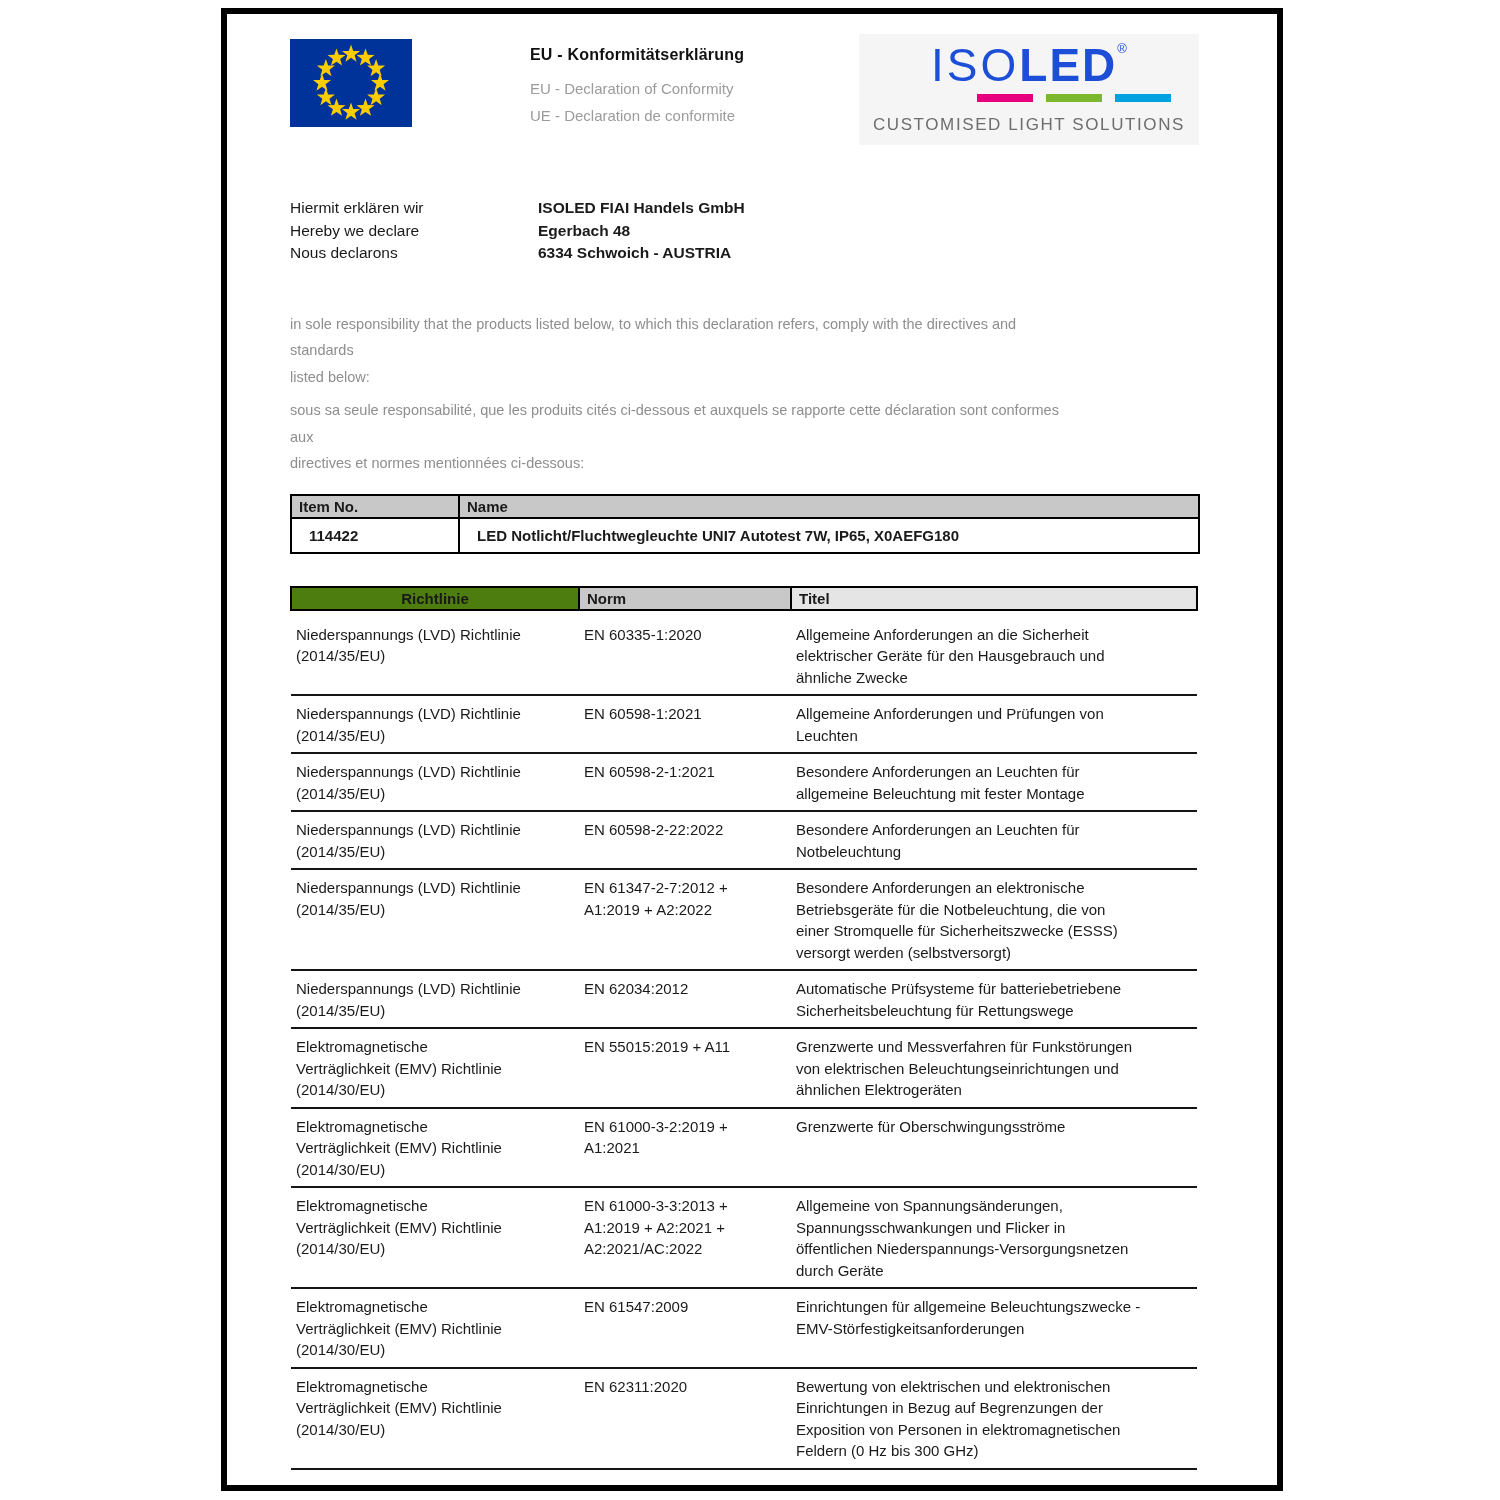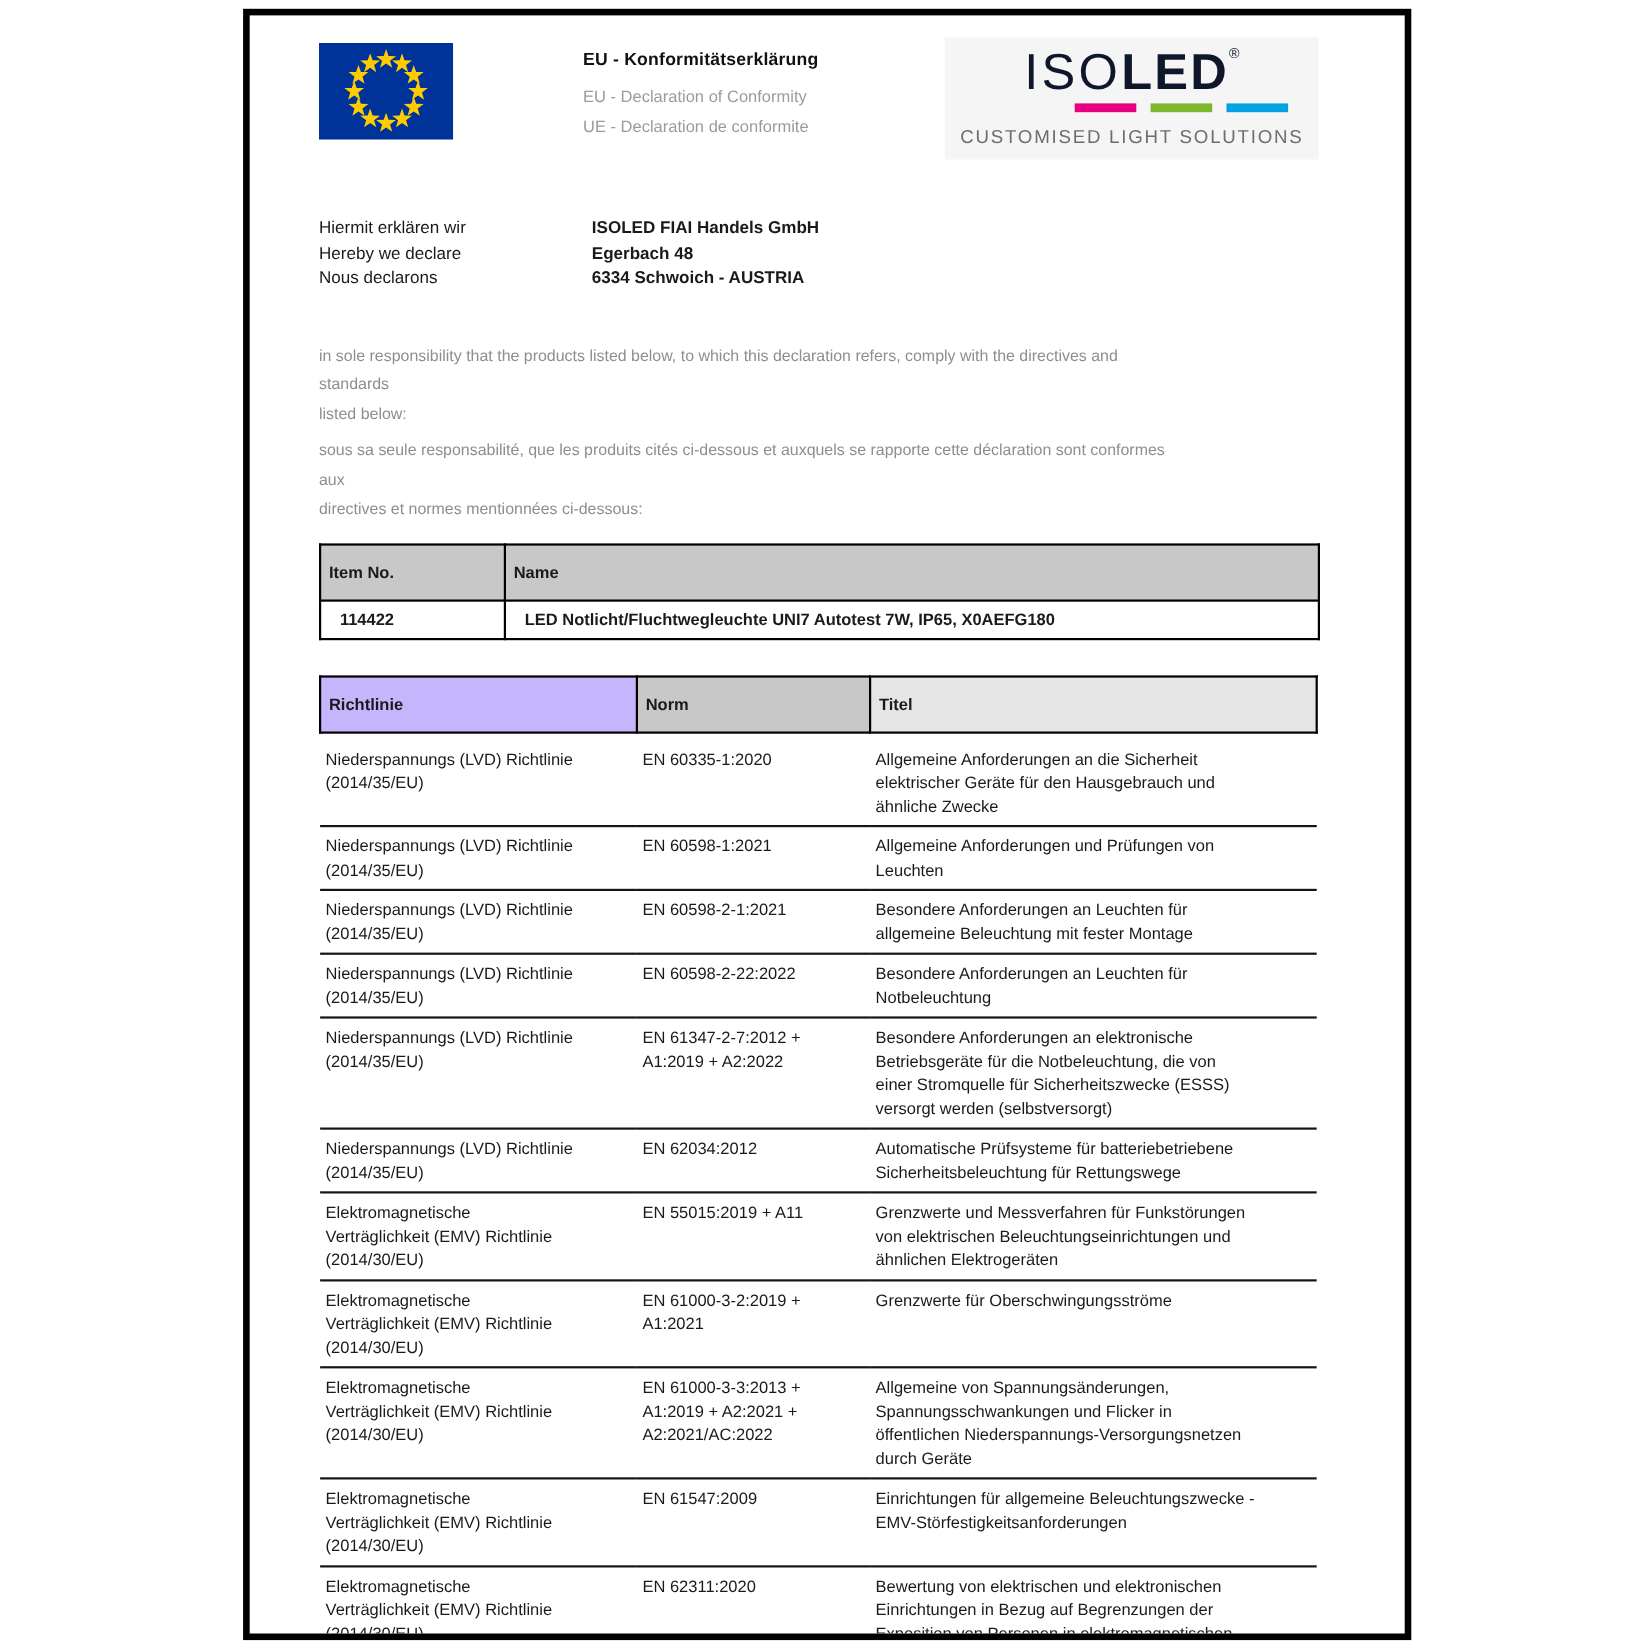--- a/index.html
+++ b/index.html
@@ -20,40 +20,40 @@
   .doc-header { display: flex; align-items: flex-start; }
   .eu-flag { flex: 0 0 auto; margin-top: 7px; }
   .title-block { margin-left: 118px; margin-top: 14px; }
   .doc-title { margin: 0 0 16px 0; font-size: 16px; font-weight: bold; color: #111; letter-spacing: 0.2px; }
   .doc-subtitle { color: #9b9b9b; font-size: 15px; margin-bottom: 10px; }
   .logo-block {
     margin-left: auto; background: #f5f5f5;
     padding: 8px 14px 10px 14px; margin-top: 2px;
     text-align: center;
   }
-  .logo-word { font-size: 46px; line-height: 1.0; color: #0f172a; white-space: nowrap; }
+  .logo-word { font-size: 46px; line-height: 1.0; color: #1d4ed8; white-space: nowrap; }
   .logo-word .iso { font-weight: 500; letter-spacing: 3px; }
   .logo-word .led { font-weight: 900; letter-spacing: 2px; }
   .logo-word .reg { font-size: 13px; vertical-align: top; font-weight: 400; }
   .logo-bars { display: flex; gap: 13px; justify-content: flex-end; margin: 6px 14px 0 0; }
   .logo-bars .bar { width: 56px; height: 8px; display: inline-block; }
   .logo-tagline { margin-top: 13px; color: #6d6d6d; font-size: 17px; letter-spacing: 1.6px; font-weight: 400; white-space: nowrap; }
   
   .declaration { display: flex; margin-top: 52px; }
   .decl-labels { width: 248px; }
   .decl-labels div, .decl-company div { font-size: 15.5px; line-height: 22.5px; }
   .decl-company div { font-weight: bold; }
   
   .statement { margin-top: 46px; width: 775px; }
   .statement p { margin: 0 0 7px 0; white-space: pre-line; }
   .statement .de { font-size: 15.5px; line-height: 26px; color: #1a1a1a; }
   .statement .gray { font-size: 14.5px; line-height: 26.5px; color: #8e8e8e; }
   
   table { border-collapse: collapse; table-layout: fixed; }
-  th { text-align: left; font-weight: bold; font-size: 15px; border: 2px solid #000; padding: 16px 7px; }
+  th { text-align: left; font-weight: bold; font-size: 15px; border: 2px solid #000; padding: 2px 7px; }
   .item-table { width: 910px; margin-top: 17px; }
   .item-table col.c1 { width: 168px; }
   .item-table td { border: 2px solid #000; font-weight: bold; font-size: 15px; padding: 8px 17px; vertical-align: top; }
   .dir-table { width: 908px; margin-top: 32px; }
   .dir-table col.c1 { width: 288px; }
   .dir-table col.c2 { width: 212px; }
   .dir-table tbody td {
     border-bottom: 2.5px solid #151515;
     font-size: 15px; line-height: 21.5px;
     padding: 7px 6px 6px 5px; vertical-align: top;
@@ -143,21 +143,21 @@
   </table>
 
   <table class="dir-table">
     <colgroup>
         <col class="c1">
         <col class="c2">
         <col>
       </colgroup>
     <thead>
       <tr>
-        <th style="background: #c4b5fd;">Richtlinie</th>
+        <th style="background: #4d7c0f; text-align: center;">Richtlinie</th>
         <th style="background: rgb(200, 200, 200);">Norm</th>
         <th style="background: #e5e5e5;">Titel</th>
       </tr>
     </thead>
     <tbody>
         <tr>
           <td class="richtlinie">Niederspannungs (LVD) Richtlinie
 (2014/35/EU)</td>
           <td class="norm">EN 60335-1:2020</td>
           <td class="titel">Allgemeine Anforderungen an die Sicherheit

